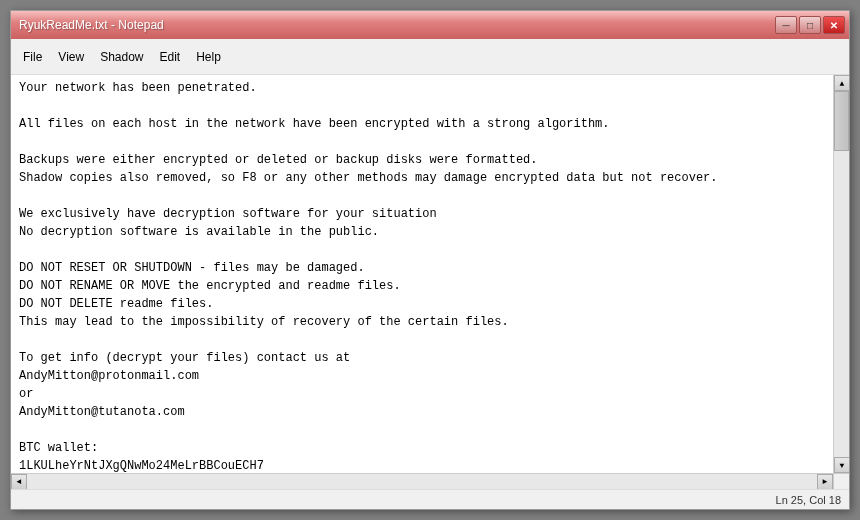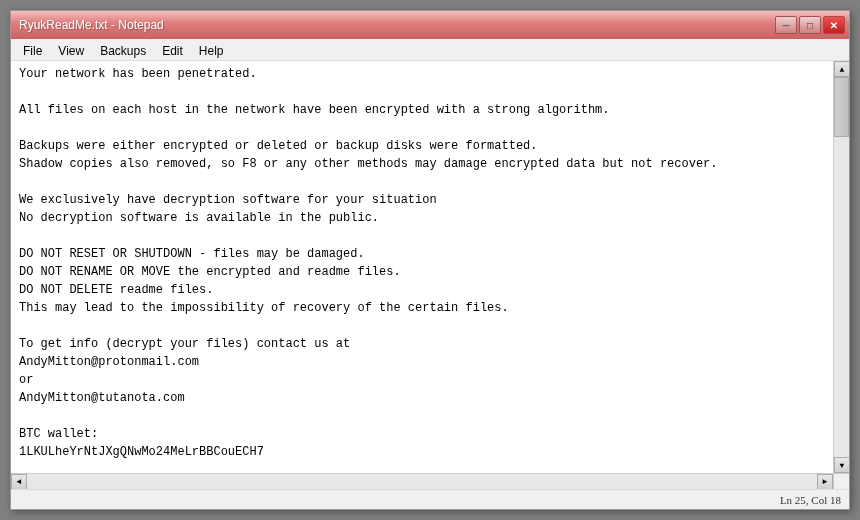--- a/index.html
+++ b/index.html
@@ -69,23 +69,23 @@
 
     .titlebar-btn.close {
       background: linear-gradient(to bottom, #f05050, #c02020);
       color: #fff;
       font-weight: bold;
     }
 
     
     .menubar {
       background: #f0f0f0;
-      height: 22px;
-      display: flex;
-      align-items: flex-end;
+      height: 36px;
+      display: flex;
+      align-items: center;
       padding: 0 4px;
       border-bottom: 1px solid #ddd;
       flex-shrink: 0;
     }
 
     .menu-item {
       padding: 2px 8px;
       font-family: Arial, sans-serif;
       font-size: 12px;
       color: #000;
@@ -204,21 +204,21 @@
       background: #f0f0f0;
       border-top: 1px solid #ddd;
       display: flex;
       align-items: center;
       justify-content: flex-end;
       padding: 0 8px;
       flex-shrink: 0;
     }
 
     .statusbar-text {
-      font-family: Liberation Serif, serif;
+      font-family: Liberation Sans, sans-serif;
       font-size: 11px;
       color: #333;
       padding-left: 30px;
     }
   </style>
 </head>
 <body>
 
 <div class="window">
 
@@ -227,21 +227,21 @@
     <div class="titlebar-buttons">
       <div class="titlebar-btn">─</div>
       <div class="titlebar-btn">□</div>
       <div class="titlebar-btn close">✕</div>
     </div>
   </div>
 
   <div class="menubar">
     <div class="menu-item">File</div>
     <div class="menu-item">View</div>
-    <div class="menu-item">Backups</div>
+    <div class="menu-item">Shadow</div>
     <div class="menu-item">Edit</div>
     <div class="menu-item">Help</div>
   </div>
 
   <div class="content-wrapper">
     <textarea class="text-content" spellcheck="false" style="">Your network has been penetrated.
 
 All files on each host in the network have been encrypted with a strong algorithm.
 
 Backups were either encrypted or deleted or backup disks were formatted.

